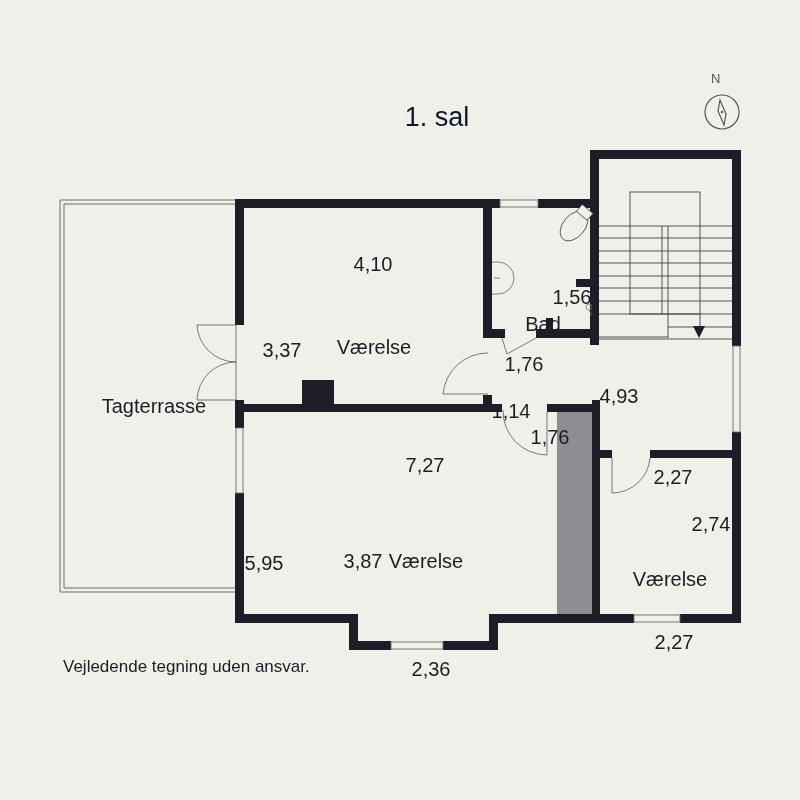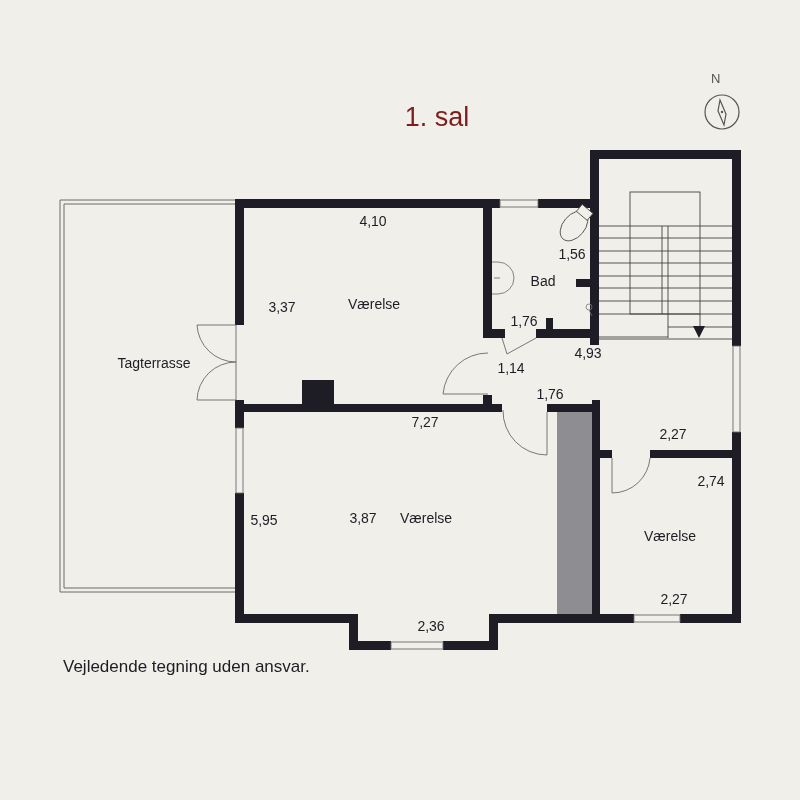--- a/index.html
+++ b/index.html
@@ -1,21 +1,21 @@
 <!DOCTYPE html>
 <html><head>
   <meta charset="utf-8">
   <style>
     html, body { margin: 0; padding: 0; background: #f0efe9; }
     body { width: 800px; height: 800px; position: relative; overflow: hidden;
            font-family: "Liberation Sans", sans-serif; color: #1e1c24; }
     .title { position: absolute; left: 0; width: 100%; top: 102px; text-align: center;
-             font-size: 27px; color: #7f1d1d; padding-left: 74px; box-sizing: border-box; }
+             font-size: 27px; color: #0f172a; padding-left: 74px; box-sizing: border-box; }
     svg.plan { position: absolute; left: 0; top: 0; width: 800px; height: 800px; }
-    .lbl { position: absolute; font-size: 14px; color: #1e1c24; white-space: nowrap; transform: translate(-50%, -50%); }
+    .lbl { position: absolute; font-size: 20px; color: #1e1c24; white-space: nowrap; transform: translate(-50%, -50%); margin-top: 43px; }
     .disclaimer { position: absolute; left: 63px; top: 657px; font-size: 17px; color: #1e1c24; }
     .north { position: absolute; left: 711px; top: 71px; font-size: 13px; color: #555; }
   </style>
 </head>
 <body>
 
 <div class="title">1. sal</div>
 <div class="north">N</div>
 
 <svg class="plan" viewBox="0 0 800 800">
@@ -143,21 +143,21 @@
 <div class="lbl" style="left:373px;top:221px">4,10</div>
 <div class="lbl" style="left:282px;top:307px">3,37</div>
 <div class="lbl" style="left:374px;top:304px">Værelse</div>
 
 <div class="lbl" style="left:572px;top:254px">1,56</div>
 <div class="lbl" style="left:543px;top:281px">Bad</div>
 <div class="lbl" style="left:524px;top:321px">1,76</div>
 
 <div class="lbl" style="left:511px;top:368px">1,14</div>
 <div class="lbl" style="left:550px;top:394px">1,76</div>
-<div class="lbl" style="left:588px;top:353px">4,93</div>
+<div class="lbl" style="left:619px;top:353px">4,93</div>
 
 <div class="lbl" style="left:425px;top:422px">7,27</div>
 <div class="lbl" style="left:264px;top:520px">5,95</div>
 <div class="lbl" style="left:363px;top:518px">3,87</div>
 <div class="lbl" style="left:426px;top:518px">Værelse</div>
 <div class="lbl" style="left:431px;top:626px">2,36</div>
 
 <div class="lbl" style="left:673px;top:434px">2,27</div>
 <div class="lbl" style="left:711px;top:481px">2,74</div>
 <div class="lbl" style="left:670px;top:536px">Værelse</div>

